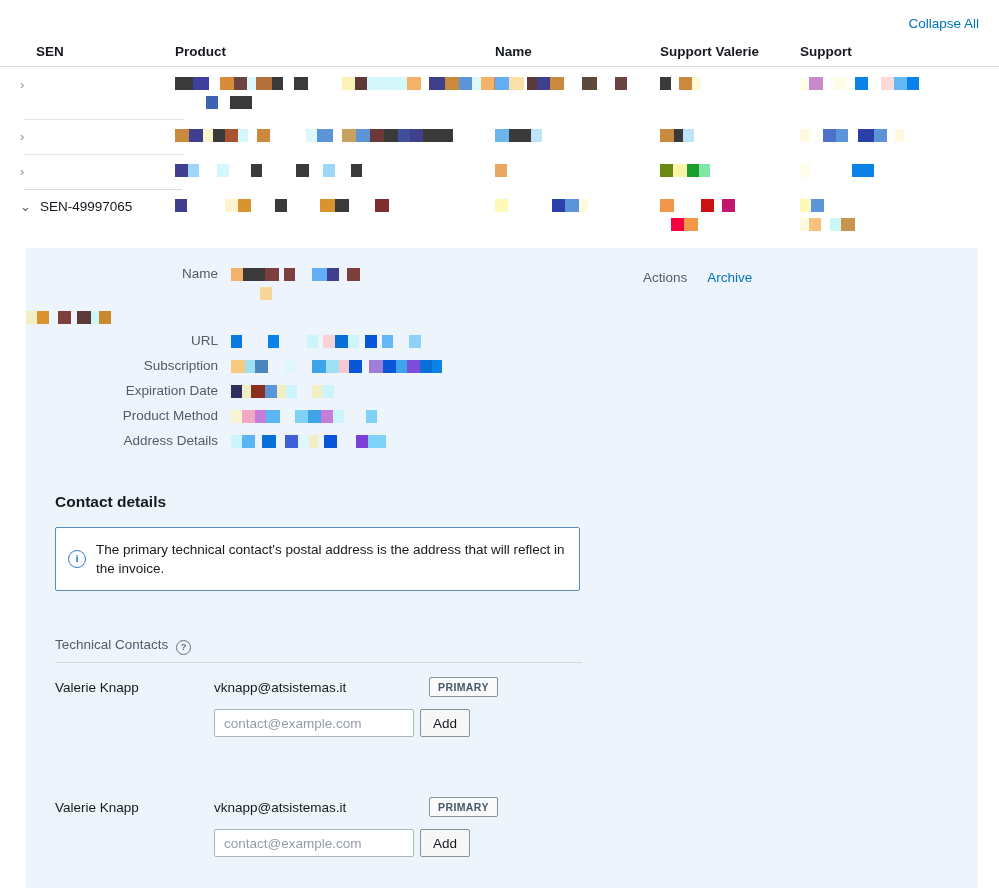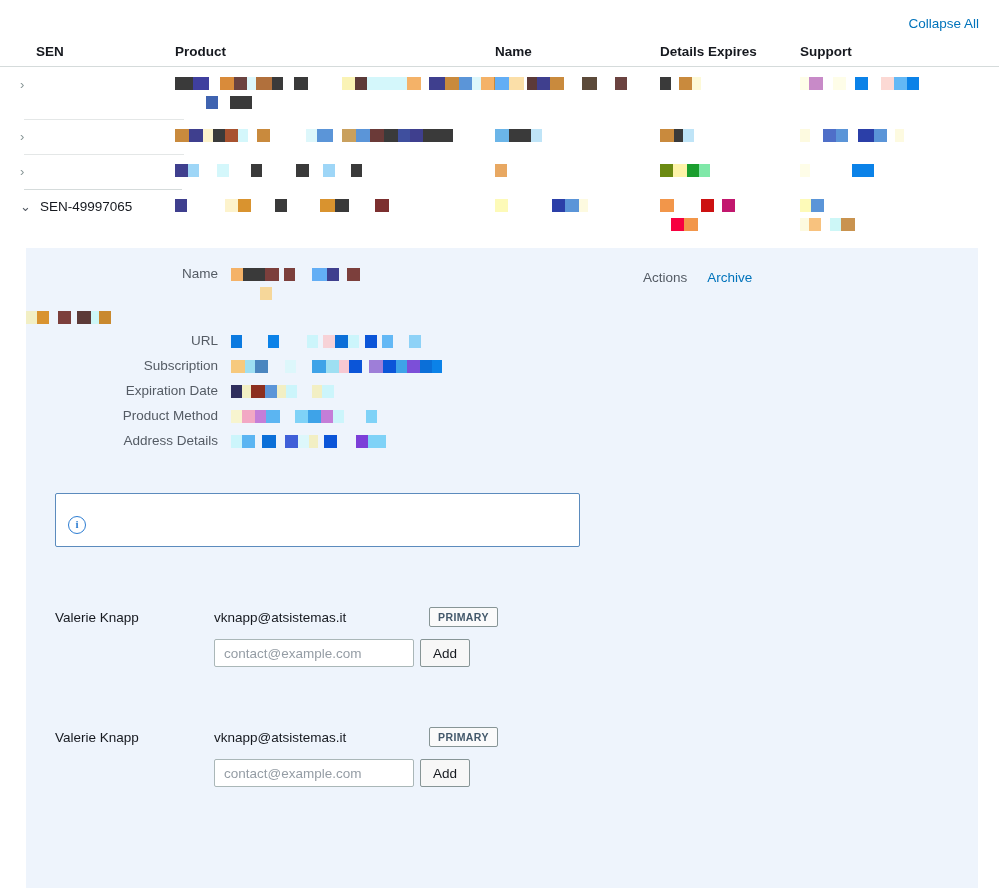--- a/index.html
+++ b/index.html
@@ -159,21 +159,21 @@
 
 <div class="page">
 
   <div class="collapse-all">Collapse All</div>
 
   <div class="tbl">
     <div class="thead">
       <div class="th c-sen">SEN</div>
       <div class="th c-prod">Product</div>
       <div class="th c-name">Name</div>
-      <div class="th c-exp">Details Expires</div>
+      <div class="th c-exp">Support Valerie</div>
       <div class="th c-sup">Support</div>
     </div>
     <div id="tbody">
         <div class="row">
           <div class="cell c-sen">
             <span class="chev">›</span>
           </div>
           <div class="cell c-prod">
             <div>
               <span class="rline"><span class="blk" style="width: 18px; background: rgb(58, 58, 58);"></span><span class="blk" style="width: 16px; background: rgb(63, 63, 158);"></span><span class="gap" style="width: 11px;"></span><span class="blk" style="width: 14px; background: rgb(217, 139, 58);"></span><span class="blk" style="width: 13px; background: rgb(107, 67, 64);"></span><span class="blk" style="width: 9px; background: rgb(221, 247, 251);"></span><span class="blk" style="width: 16px; background: rgb(177, 112, 60);"></span><span class="blk" style="width: 11px; background: rgb(58, 58, 58);"></span><span class="gap" style="width: 11px;"></span><span class="blk" style="width: 14px; background: rgb(58, 58, 58);"></span><span class="gap" style="width: 34px;"></span><span class="blk" style="width: 13px; background: rgb(250, 243, 181);"></span><span class="blk" style="width: 12px; background: rgb(92, 58, 56);"></span><span class="blk" style="width: 40px; background: rgb(212, 247, 251);"></span><span class="blk" style="width: 14px; background: rgb(244, 178, 104);"></span><span class="gap" style="width: 8px;"></span><span class="blk" style="width: 16px; background: rgb(63, 63, 142);"></span><span class="blk" style="width: 14px; background: rgb(201, 138, 61);"></span><span class="blk" style="width: 13px; background: rgb(91, 149, 216);"></span><span class="blk" style="width: 9px; background: rgb(221, 247, 251);"></span><span class="blk" style="width: 13px; background: rgb(244, 178, 104);"></span><span class="blk" style="width: 13px; background: rgb(201, 138, 61);"></span><span class="blk" style="width: 12px; background: rgb(63, 63, 142);"></span><span class="gap" style="width: 8px;"></span><span class="blk" style="width: 12px; background: rgb(92, 58, 56);"></span></span>
@@ -342,44 +342,47 @@
           </div>
         </div>
       </div>
 
     <div class="actions">
       <span class="lbl">Actions</span>
       <span class="lnk">Archive</span>
     </div>
 
     <div class="cdetails">
+      <div class="cd-title">Contact details</div>
 
       <div class="callout">
         <span class="info-ic">i</span>
+        <span class="callout-txt">The primary technical contact's postal address is the address that will reflect in the invoice.</span>
       </div>
 
       <div id="contact-sections">
+          <div class="sect">
+            <div class="sect-hd">Technical Contacts <span class="qmark">?</span></div>
+            <div class="contact-row">
+              <div class="c-nm">Valerie Knapp</div>
+              <div class="c-em">vknapp@atsistemas.it</div>
+              <div class="badge">PRIMARY</div>
+            </div>
+            <div class="add-row">
+              <input class="add-input" type="text" placeholder="contact@example.com" style="">
+              <button class="add-btn">Add</button>
+            </div>
+          </div>
           <div class="sect">
             <div class="contact-row">
               <div class="c-nm">Valerie Knapp</div>
               <div class="c-em">vknapp@atsistemas.it</div>
               <div class="badge">PRIMARY</div>
             </div>
             <div class="add-row">
               <input class="add-input" type="text" placeholder="contact@example.com" style="">
               <button class="add-btn">Add</button>
             </div>
           </div>
-          <div class="sect">
-            <div class="contact-row">
-              <div class="c-nm">Valerie Knapp</div>
-              <div class="c-em">vknapp@atsistemas.it</div>
-              <div class="badge">PRIMARY</div>
-            </div>
-            <div class="add-row">
-              <input class="add-input" type="text" placeholder="contact@example.com" style="">
-              <button class="add-btn">Add</button>
-            </div>
-          </div>
         </div>
     </div>
   </div>
 </div>
 
 </body></html>

